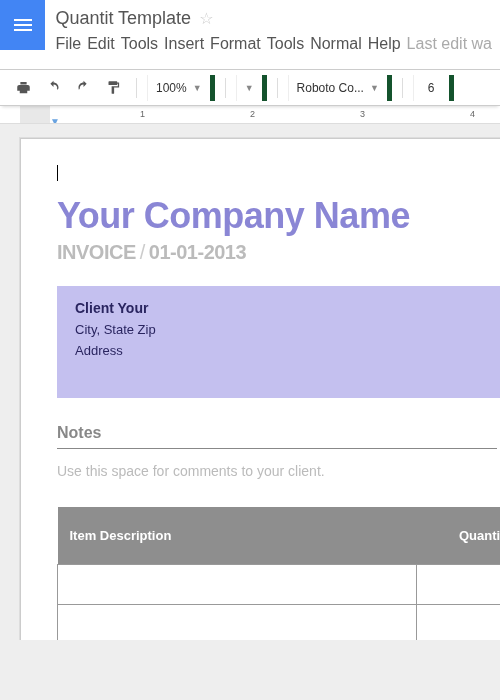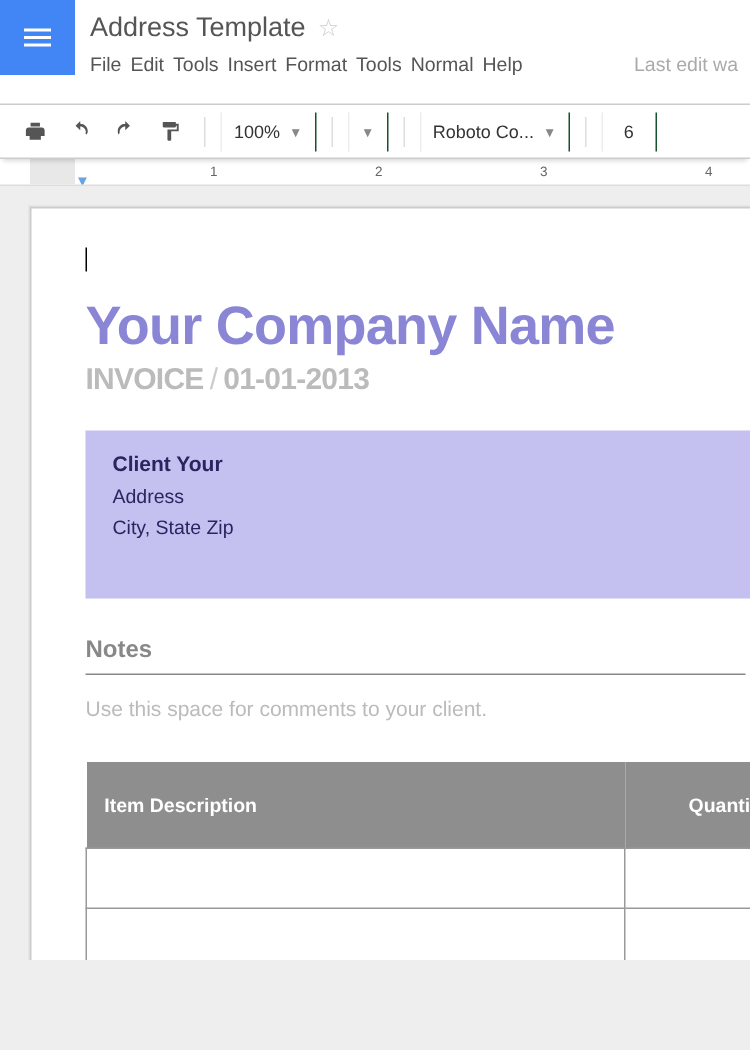--- a/index.html
+++ b/index.html
@@ -6,28 +6,28 @@
 body { width:500px; height:700px; overflow:hidden; background:#eee; }
 
 .header { background:#fff; display:flex; align-items:flex-start; height:70px; border-bottom:1px solid #ccc; }
 .logo { width:50px; height:50px; background:#4285f4; display:flex; align-items:center; justify-content:center; margin:0; }
 .logo-bars { display:flex; flex-direction:column; gap:3px; }
 .logo-bar { width:18px; height:2px; background:#fff; }
 .header-right { flex:1; padding:8px 0 0 10px; }
 .title-row { display:flex; align-items:center; gap:8px; }
 .doc-title { font-size:18px; color:#555; font-weight:400; }
 .star { color:#ccc; font-size:16px; cursor:pointer; }
-.menu-row { display:flex; gap:6px; margin-top:6px; font-size:13px; color:#555; align-items:center; }
+.menu-row { display:flex; gap:6px; margin-top:6px; font-size:16px; color:#555; align-items:center; }
 .menu-item { cursor:pointer; }
 .last-edit { color:#aaa; margin-left:auto; padding-right:8px; white-space:nowrap; overflow:hidden; }
 
 .toolbar { background:#fff; height:36px; display:flex; align-items:center; padding:0 10px; gap:4px; border-bottom:1px solid #ccc; box-shadow:0 3px 3px -2px rgba(0,0,0,.15); position:relative; z-index:2;}
 .tb-btn { width:26px; height:26px; display:flex; align-items:center; justify-content:center; cursor:pointer; color:#555; font-size:15px; }
 .tb-sep { width:1px; height:20px; background:#ddd; margin:0 6px; }
-.tb-combo { height:26px; display:flex; align-items:center; gap:6px; padding:0 8px; cursor:pointer; font-size:12px; color:#333; border-right:1px solid #14532d; border-left:1px solid #eee; }
+.tb-combo { height:26px; display:flex; align-items:center; gap:6px; padding:0 8px; cursor:pointer; font-size:12px; color:#333; border-right:5px solid #14532d; border-left:1px solid #eee; }
 .tb-combo .arrow { color:#888; font-size:9px; }
 
 .ruler { background:#fff; height:18px; position:relative; font-size:9px; color:#666; border-bottom:1px solid #ddd; overflow:hidden;}
 .ruler-track { position:absolute; left:20px; right:0; top:0; bottom:0;}
 .ruler-shade { position:absolute; left:0; top:0; bottom:0; width:30px; background:#e8e8e8;}
 .ruler-mark { position:absolute; top:3px; }
 .ruler-ptr { position:absolute; top:10px; color:#69a3e0; font-size:10px; }
 
 .canvas-area { background:#eee; height:516px; overflow:hidden; position:relative; }
 .page { background:#fff; margin:14px 0 0 20px; width:600px; min-height:700px; border:1px solid #ccc; padding:26px 0 0 36px; box-shadow:0 0 0 1px #ddd; }
@@ -53,21 +53,21 @@
 <div class="header">
   <div class="logo">
     <div class="logo-bars">
       <div class="logo-bar"></div>
         <div class="logo-bar"></div>
         <div class="logo-bar"></div>
     </div>
   </div>
   <div class="header-right">
     <div class="title-row">
-      <span class="doc-title">Address Template</span>
+      <span class="doc-title">Quantit Template</span>
       <span class="star">☆</span>
     </div>
     <div class="menu-row">
       <span class="menu-item">File</span>
       <span class="menu-item">Edit</span>
       <span class="menu-item">Tools</span>
       <span class="menu-item">Insert</span>
       <span class="menu-item">Format</span>
       <span class="menu-item">Tools</span>
       <span class="menu-item">Normal</span>
@@ -131,22 +131,22 @@
 
 <div class="canvas-area">
   <div class="page">
     <span class="cursor"></span>
     <div class="company">Your Company Name</div>
     <div class="invoice-line">
       <span>INVOICE</span><span class="slash">/</span><span>01-01-2013</span>
     </div>
     <div class="client-box">
       <div class="cn">Client Your</div>
+      <div class="line">City, State Zip</div>
       <div class="line">Address</div>
-      <div class="line">City, State Zip</div>
     </div>
     <div class="notes-h">Notes</div>
     <hr class="notes-hr">
     <div class="notes-hint">Use this space for comments to your client.</div>
     <table class="items-table">
       <tbody>
           <tr>
         <th class="col1">Item Description</th>
         <th class="col2">Quantit</th>
       </tr>

